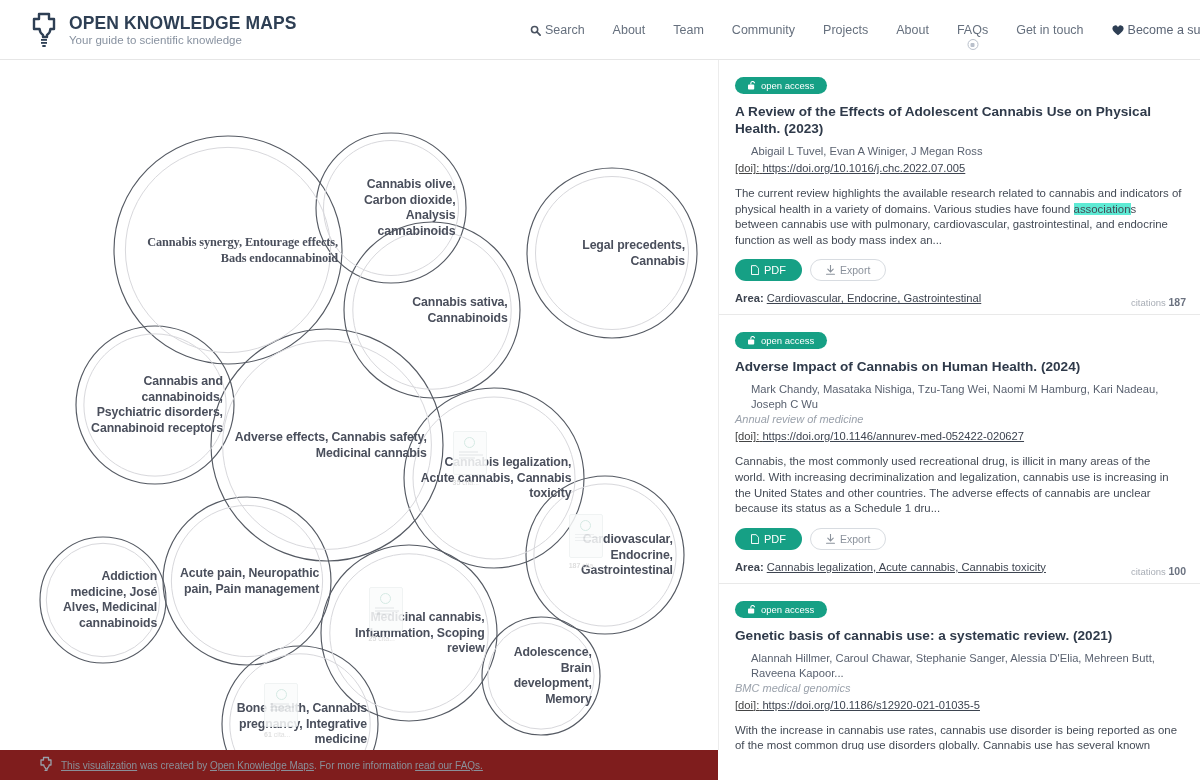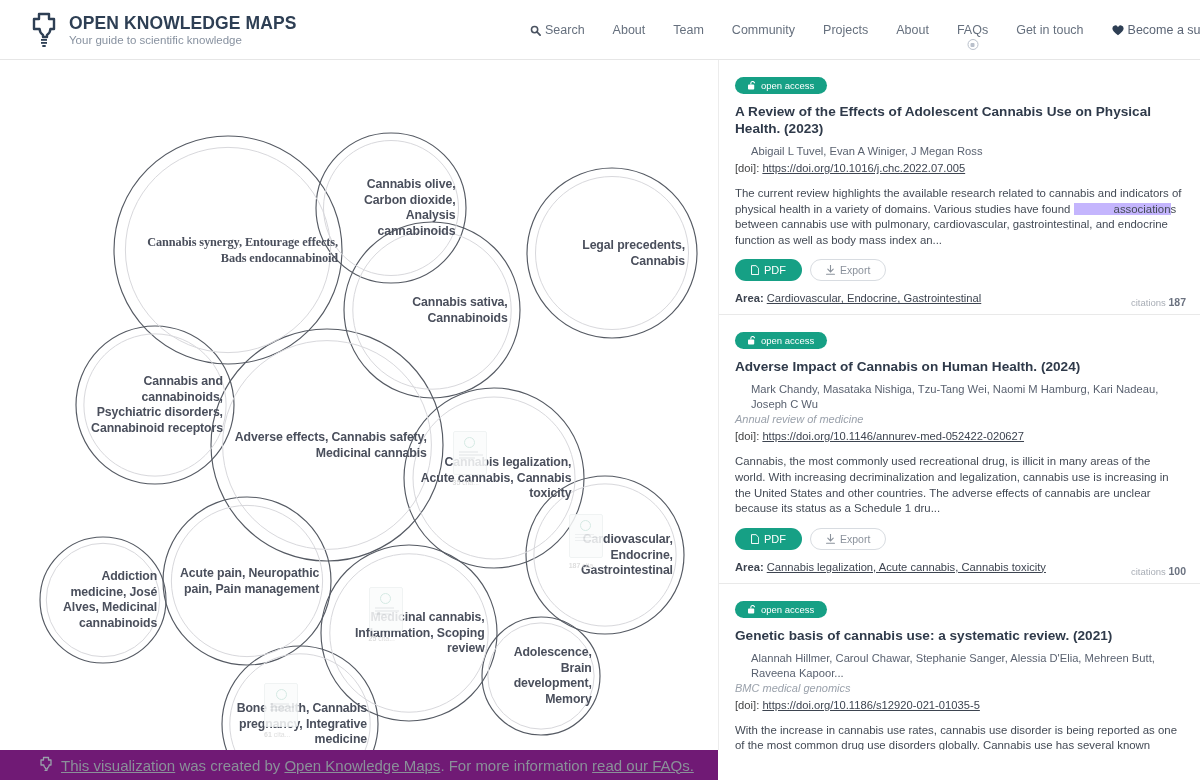--- a/index.html
+++ b/index.html
@@ -110,27 +110,27 @@
     font-size: 9.5px; padding: 3px 13px; border-radius: 10px;
     margin-bottom: 9px;
   }
   .oa-tag .lock { font-size: 9px; }
   .res-title {
     font-size: 13.6px; font-weight: bold; color: #2f3a4a;
     line-height: 17px; margin-bottom: 7px; cursor: pointer;
   }
   .res-authors { font-size: 11.2px; color: #5a6270; line-height: 15px; margin-left: 16px; }
   .res-journal { font-size: 11px; color: #9aa1ab; font-style: italic; line-height: 15px; }
-  .res-doi { font-size: 11.2px; color: #444; line-height: 17px; margin-top: 1px; }
+  .res-doi { font-size: 11.2px; color: #444; line-height: 17px; margin-top: 1px; text-decoration: underline; }
   .res-doi a { color: #3d4450; text-decoration: underline; }
   .res-abstract {
     font-size: 11.4px; color: #434a55; line-height: 15.6px;
     margin-top: 9px;
   }
-  .res-abstract mark { background: #c4b5fd; color: #434a55; padding-left: 40px; }
+  .res-abstract mark { background: #5eead4; color: #434a55; }
   .res-actions { display: flex; gap: 8px; margin-top: 11px; align-items: center; }
   .btn-pdf {
     background: #16a085; color: #fff; font-size: 11px;
     padding: 5px 16px; border-radius: 13px; display: inline-flex;
     align-items: center; gap: 5px; border: none; cursor: pointer;
     font-family: inherit;
   }
   .btn-export {
     background: #fff; color: #8b929c; font-size: 10.5px;
     padding: 4px 15px; border-radius: 13px; display: inline-flex;
@@ -143,21 +143,21 @@
   .res-citations {
     position: absolute; right: 14px; bottom: 6px;
     font-size: 9.5px; color: #a9aeb6;
   }
   .res-citations b { color: #6b7280; font-size: 10.5px; }
 
   
   #footer {
     position: absolute; left: 0; bottom: 0; width: 718px; height: 30px;
     display: flex; align-items: center; padding-left: 38px;
-    font-size: 15px; color: #8a9099; background: #701a75;
+    font-size: 10px; color: #8a9099; background: #7f1d1d;
   }
   #footer .foot-mark { width: 16px; height: 18px; margin-right: 7px; }
   #footer a { color: #8a9099; text-decoration: underline; }
 </style>
 </head>
 <body>
 
 <div id="header">
   <div id="brand">
     <svg class="logo-mark" viewBox="0 0 32 36">

